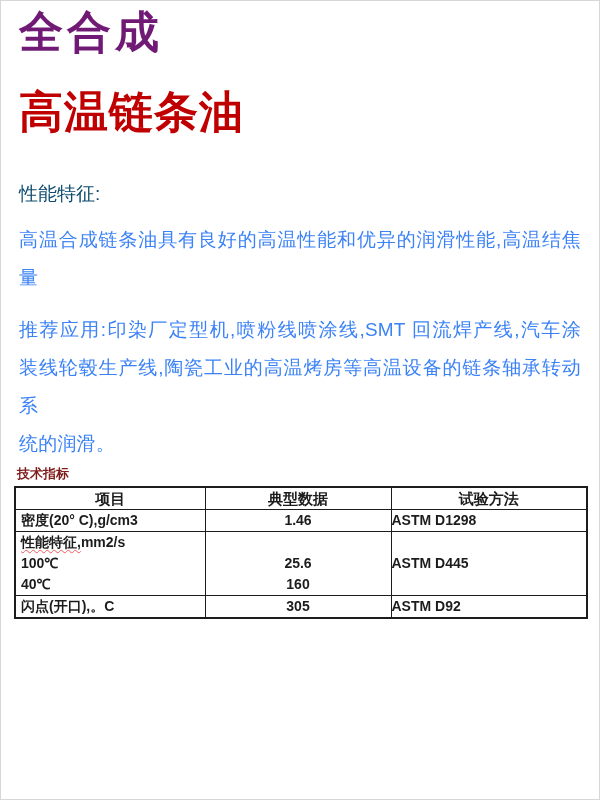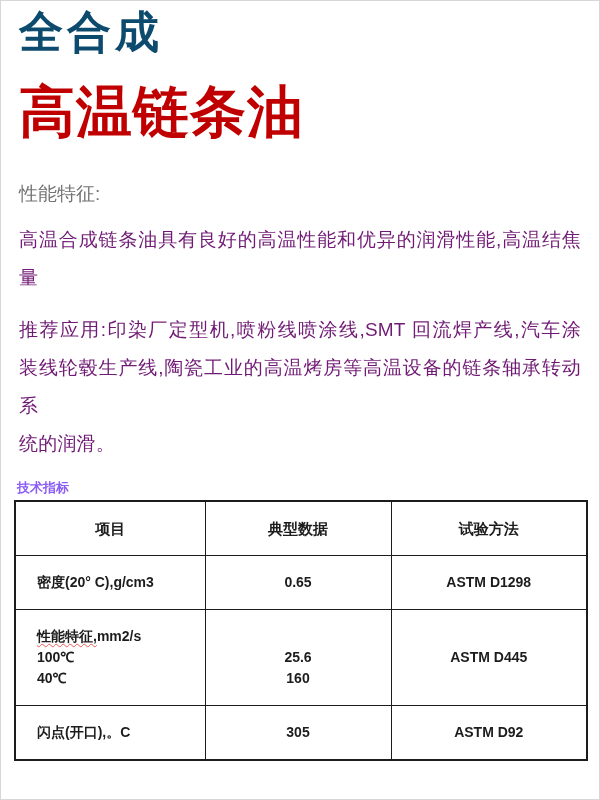--- a/index.html
+++ b/index.html
@@ -10,74 +10,74 @@
     background: #ffffff;
     border: 1px solid #d6d6d6;
     overflow: hidden;
     font-family: "Liberation Sans", sans-serif;
     color: #1f1f1f;
   }
   .series-title {
     margin: 6px 0 0 18px;
     font-size: 44px; line-height: 50px;
     font-weight: bold; letter-spacing: 4px;
-    color: #0c4a6e;
+    color: #701a75;
   }
   .product-title {
     margin: 30px 0 0 18px;
-    font-size: 56px; line-height: 50px;
+    font-size: 44px; line-height: 50px;
     font-weight: bold; letter-spacing: 1px;
     color: var(--title-red, #c00000);
   }
   .sec-head {
     margin: 46px 18px 0 18px;
     font-size: 19px; line-height: 22px;
-    color: #737373;
+    color: #0c4a6e;
   }
   .para {
     margin: 16px 18px 0 18px;
     font-size: 19px; line-height: 38px;
-    color: #701a75;
+    color: #3b82f6;
     letter-spacing: 0.2px;
   }
   .para.applications { margin-top: 14px; }
   .jline { text-align: justify; text-align-last: justify; }
   .jline.last { text-align: left; text-align-last: auto; }
   .tbl-caption {
-    margin: 16px 0 0 16px;
+    margin: 2px 0 0 16px;
     font-size: 13px; line-height: 18px;
-    font-weight: 600; color: #8b5cf6;
+    font-weight: 600; color: #7f1d1d;
   }
   table.specs {
     margin: 3px 0 0 13px;
     border-collapse: collapse;
     table-layout: fixed;
     width: 572px;
     border: 2px solid #1c1c1c;
     font-weight: 600;
     color: #1c1c1c;
   }
   table.specs th, table.specs td {
     border: 1px solid #1c1c1c;
-    padding: 16px;
+    padding: 0;
     height: 21px;
     line-height: 21px;
     font-size: 14px;
   }
   table.specs th {
     font-size: 15px;
     font-weight: bold;
     text-align: center;
   }
   td.c-item { text-align: left; margin-left: 14px; }
   td.c-item .cell-line { padding-left: 5px; height: 21px; line-height: 21px; }
   td.c-val { text-align: center; font-weight: bold; }
   td.c-val .cell-line { height: 21px; line-height: 21px; }
   td.c-method {
-    text-align: center;
+    text-align: left;
     vertical-align: middle;
     font-size: 13px;
     font-weight: bold;
   }
   .sq {
     text-decoration: underline;
     text-decoration-style: wavy;
     text-decoration-color: var(--squiggle-red, #f05a5a);
     text-decoration-thickness: 1px;
     text-underline-offset: 2px;
@@ -117,21 +117,21 @@
         <th>典型数据</th>
         <th>试验方法</th>
       </tr>
     </thead>
     <tbody id="specs-body">
         <tr>
           <td class="c-item">
             <div class="cell-line"><span>密度(20° C),g/cm3</span></div>
           </td>
           <td class="c-val">
-            <div class="cell-line">0.65</div>
+            <div class="cell-line">1.46</div>
           </td>
           <td class="c-method">ASTM D1298</td>
         </tr>
         <tr>
           <td class="c-item">
             <div class="cell-line"><span class="sq">性能特征,</span><span>mm2/s</span></div>
             <div class="cell-line"><span>100℃</span></div>
             <div class="cell-line"><span>40℃</span></div>
           </td>
           <td class="c-val">

